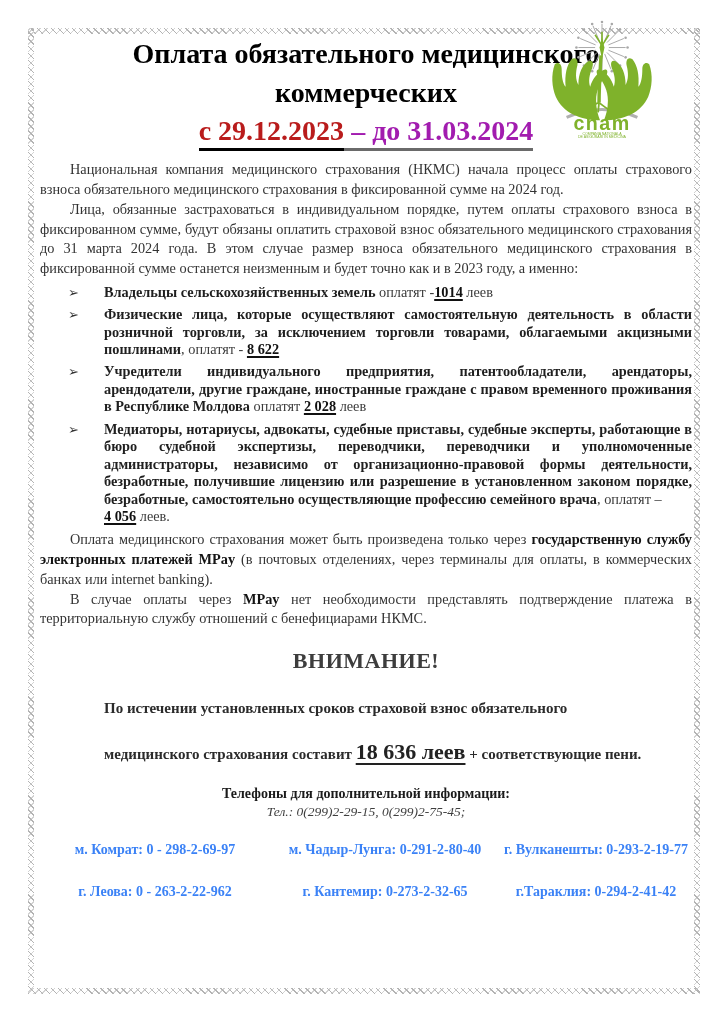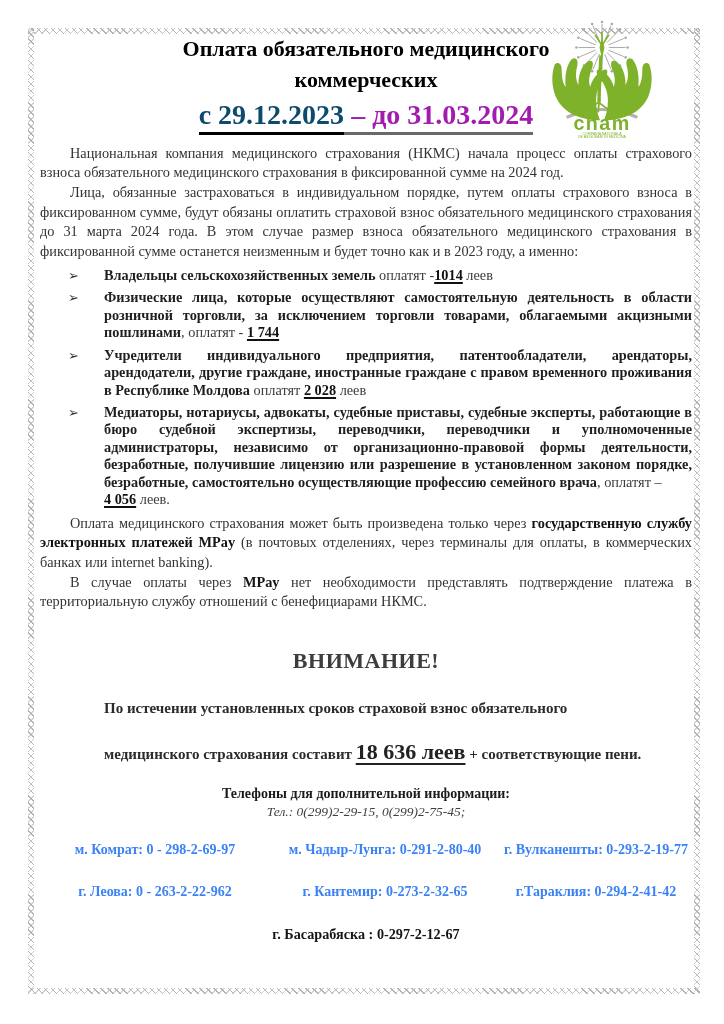--- a/index.html
+++ b/index.html
@@ -30,32 +30,32 @@
   .bz-bottom { bottom: 30px; }
   .bz-left { left: 28px; }
   .bz-right { right: 24px; }
 
   .sec-top { position: absolute; top: 30px; left: 40px; right: 32px; }
   .sec-bottom { position: absolute; top: 648px; left: 40px; right: 32px; }
 
   .doc-title {
     margin: 4px 0 0 0;
     text-align: center;
-    font-size: 22px;
+    font-size: 28px;
     line-height: 1.40;
     font-weight: bold;
     color: #000000;
   }
   .doc-dates {
     margin-top: 3px;
     text-align: center;
     font-size: 28px;
     font-weight: bold;
   }
-  .date-from { color: #0c4a6e; border-bottom: 3px solid #000000; padding-bottom: 2px; }
+  .date-from { color: #b91c1c; border-bottom: 3px solid #000000; padding-bottom: 2px; }
   .date-to   { color: #a21caf; border-bottom: 3px solid #6a6a6a; padding-bottom: 2px; }
 
   .logo-wrap { position: absolute; left: 543px; top: 18px; width: 118px; height: 124px; }
 
   .para {
     margin: 0;
     font-size: 14.3px;
     line-height: 1.38;
     text-align: justify;
     text-indent: 30px;
@@ -162,21 +162,21 @@
     </div>
 
     <p class="para first">Национальная компания медицинского страхования (НКМС) начала процесс оплаты страхового взноса обязательного медицинского страхования в фиксированной сумме на 2024 год.</p>
     <p class="para">Лица, обязанные застраховаться в индивидуальном порядке, путем оплаты страхового взноса в фиксированном сумме, будут обязаны оплатить страховой взнос обязательного медицинского страхования до 31 марта 2024 года. В этом случае размер взноса обязательного медицинского страхования в фиксированной сумме останется неизменным и будет точно как и в 2023 году, а именно:</p>
 
     <ul class="bullets">
       <li>
         <span class="marker">➢</span><span>Владельцы сельскохозяйственных земель</span><span class="run-normal"> оплатят -</span><span class="run-amount">1014</span><span class="run-normal"> леев</span>
       </li>
       <li>
-        <span class="marker">➢</span><span>Физические лица, которые осуществляют самостоятельную деятельность в области розничной торговли, за исключением торговли товарами, облагаемыми акцизными пошлинами</span><span class="run-normal">, оплатят - </span><span class="run-amount">1 744</span><span class="run-normal"></span>
+        <span class="marker">➢</span><span>Физические лица, которые осуществляют самостоятельную деятельность в области розничной торговли, за исключением торговли товарами, облагаемыми акцизными пошлинами</span><span class="run-normal">, оплатят - </span><span class="run-amount">8 622</span><span class="run-normal"></span>
       </li>
       <li>
         <span class="marker">➢</span><span>Учредители индивидуального предприятия, патентообладатели, арендаторы, арендодатели, другие граждане, иностранные граждане с правом временного проживания в Республике Молдова</span><span class="run-normal"> оплатят </span><span class="run-amount">2 028</span><span class="run-normal"> леев</span>
       </li>
       <li>
         <span class="marker">➢</span><span> Медиаторы, нотариусы, адвокаты, судебные приставы, судебные эксперты, работающие в бюро судебной экспертизы, переводчики, переводчики и уполномоченные администраторы, независимо от организационно-правовой формы деятельности, безработные, получившие лицензию или разрешение в установленном законом порядке, безработные, самостоятельно осуществляющие профессию семейного врача</span><span class="run-normal">, оплатят – </span><br><span class="run-amount">4 056</span><span class="run-normal"> леев.</span>
       </li>
     </ul>
 
     <p class="para"><span>Оплата медицинского страхования может быть произведена только через </span><b>государственную службу электронных платежей MPay</b><span> (в почтовых отделениях, через терминалы для оплаты, в коммерческих банках или internet banking).</span></p>
@@ -255,16 +255,15 @@
     <div class="contacts-tel">Тел.: 0(299)2-29-15, 0(299)2-75-45;</div>
 
     <div class="phones">
       <div class="cell">м. Комрат: 0 - 298-2-69-97</div>
       <div class="cell">м. Чадыр-Лунга: 0-291-2-80-40</div>
       <div class="cell">г. Вулканешты: 0-293-2-19-77</div>
       <div class="cell">г. Леова: 0 - 263-2-22-962</div>
       <div class="cell">г. Кантемир: 0-273-2-32-65</div>
       <div class="cell">г.Тараклия: 0-294-2-41-42</div>
     </div>
-    <div class="phone-last">г. Басарабяска : 0-297-2-12-67</div>
   </div>
 
 </div>
 
 </body></html>

